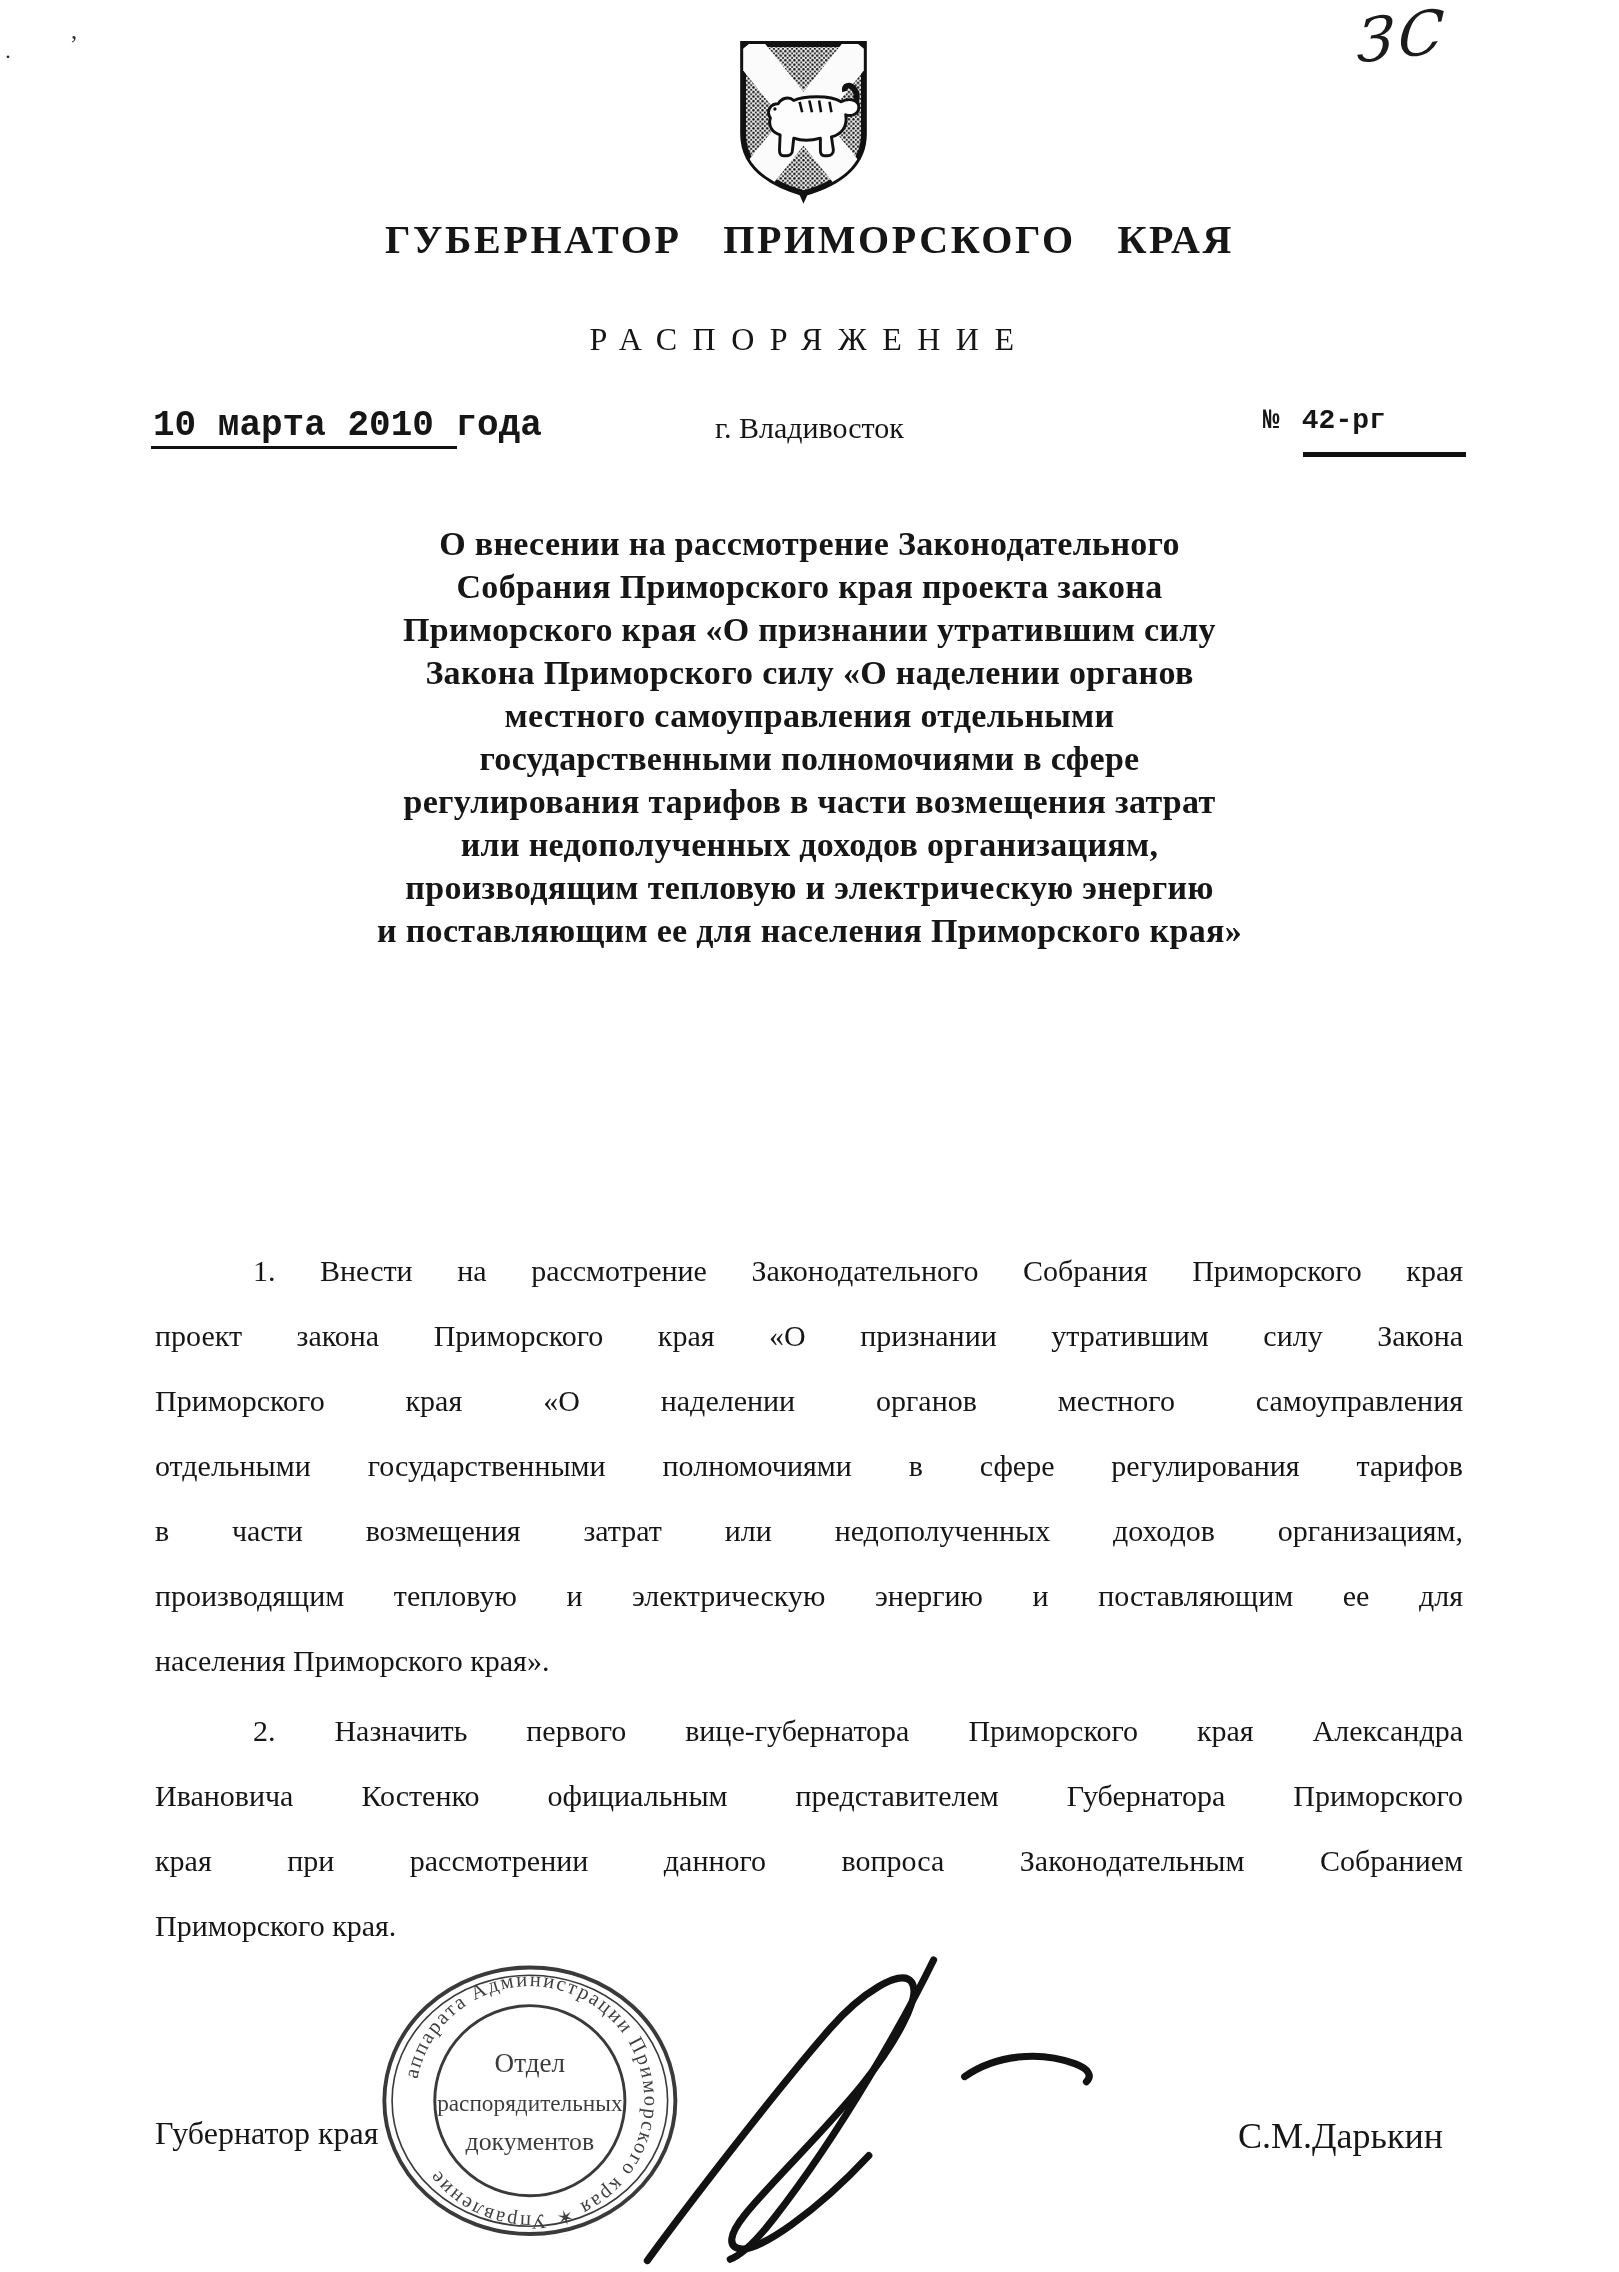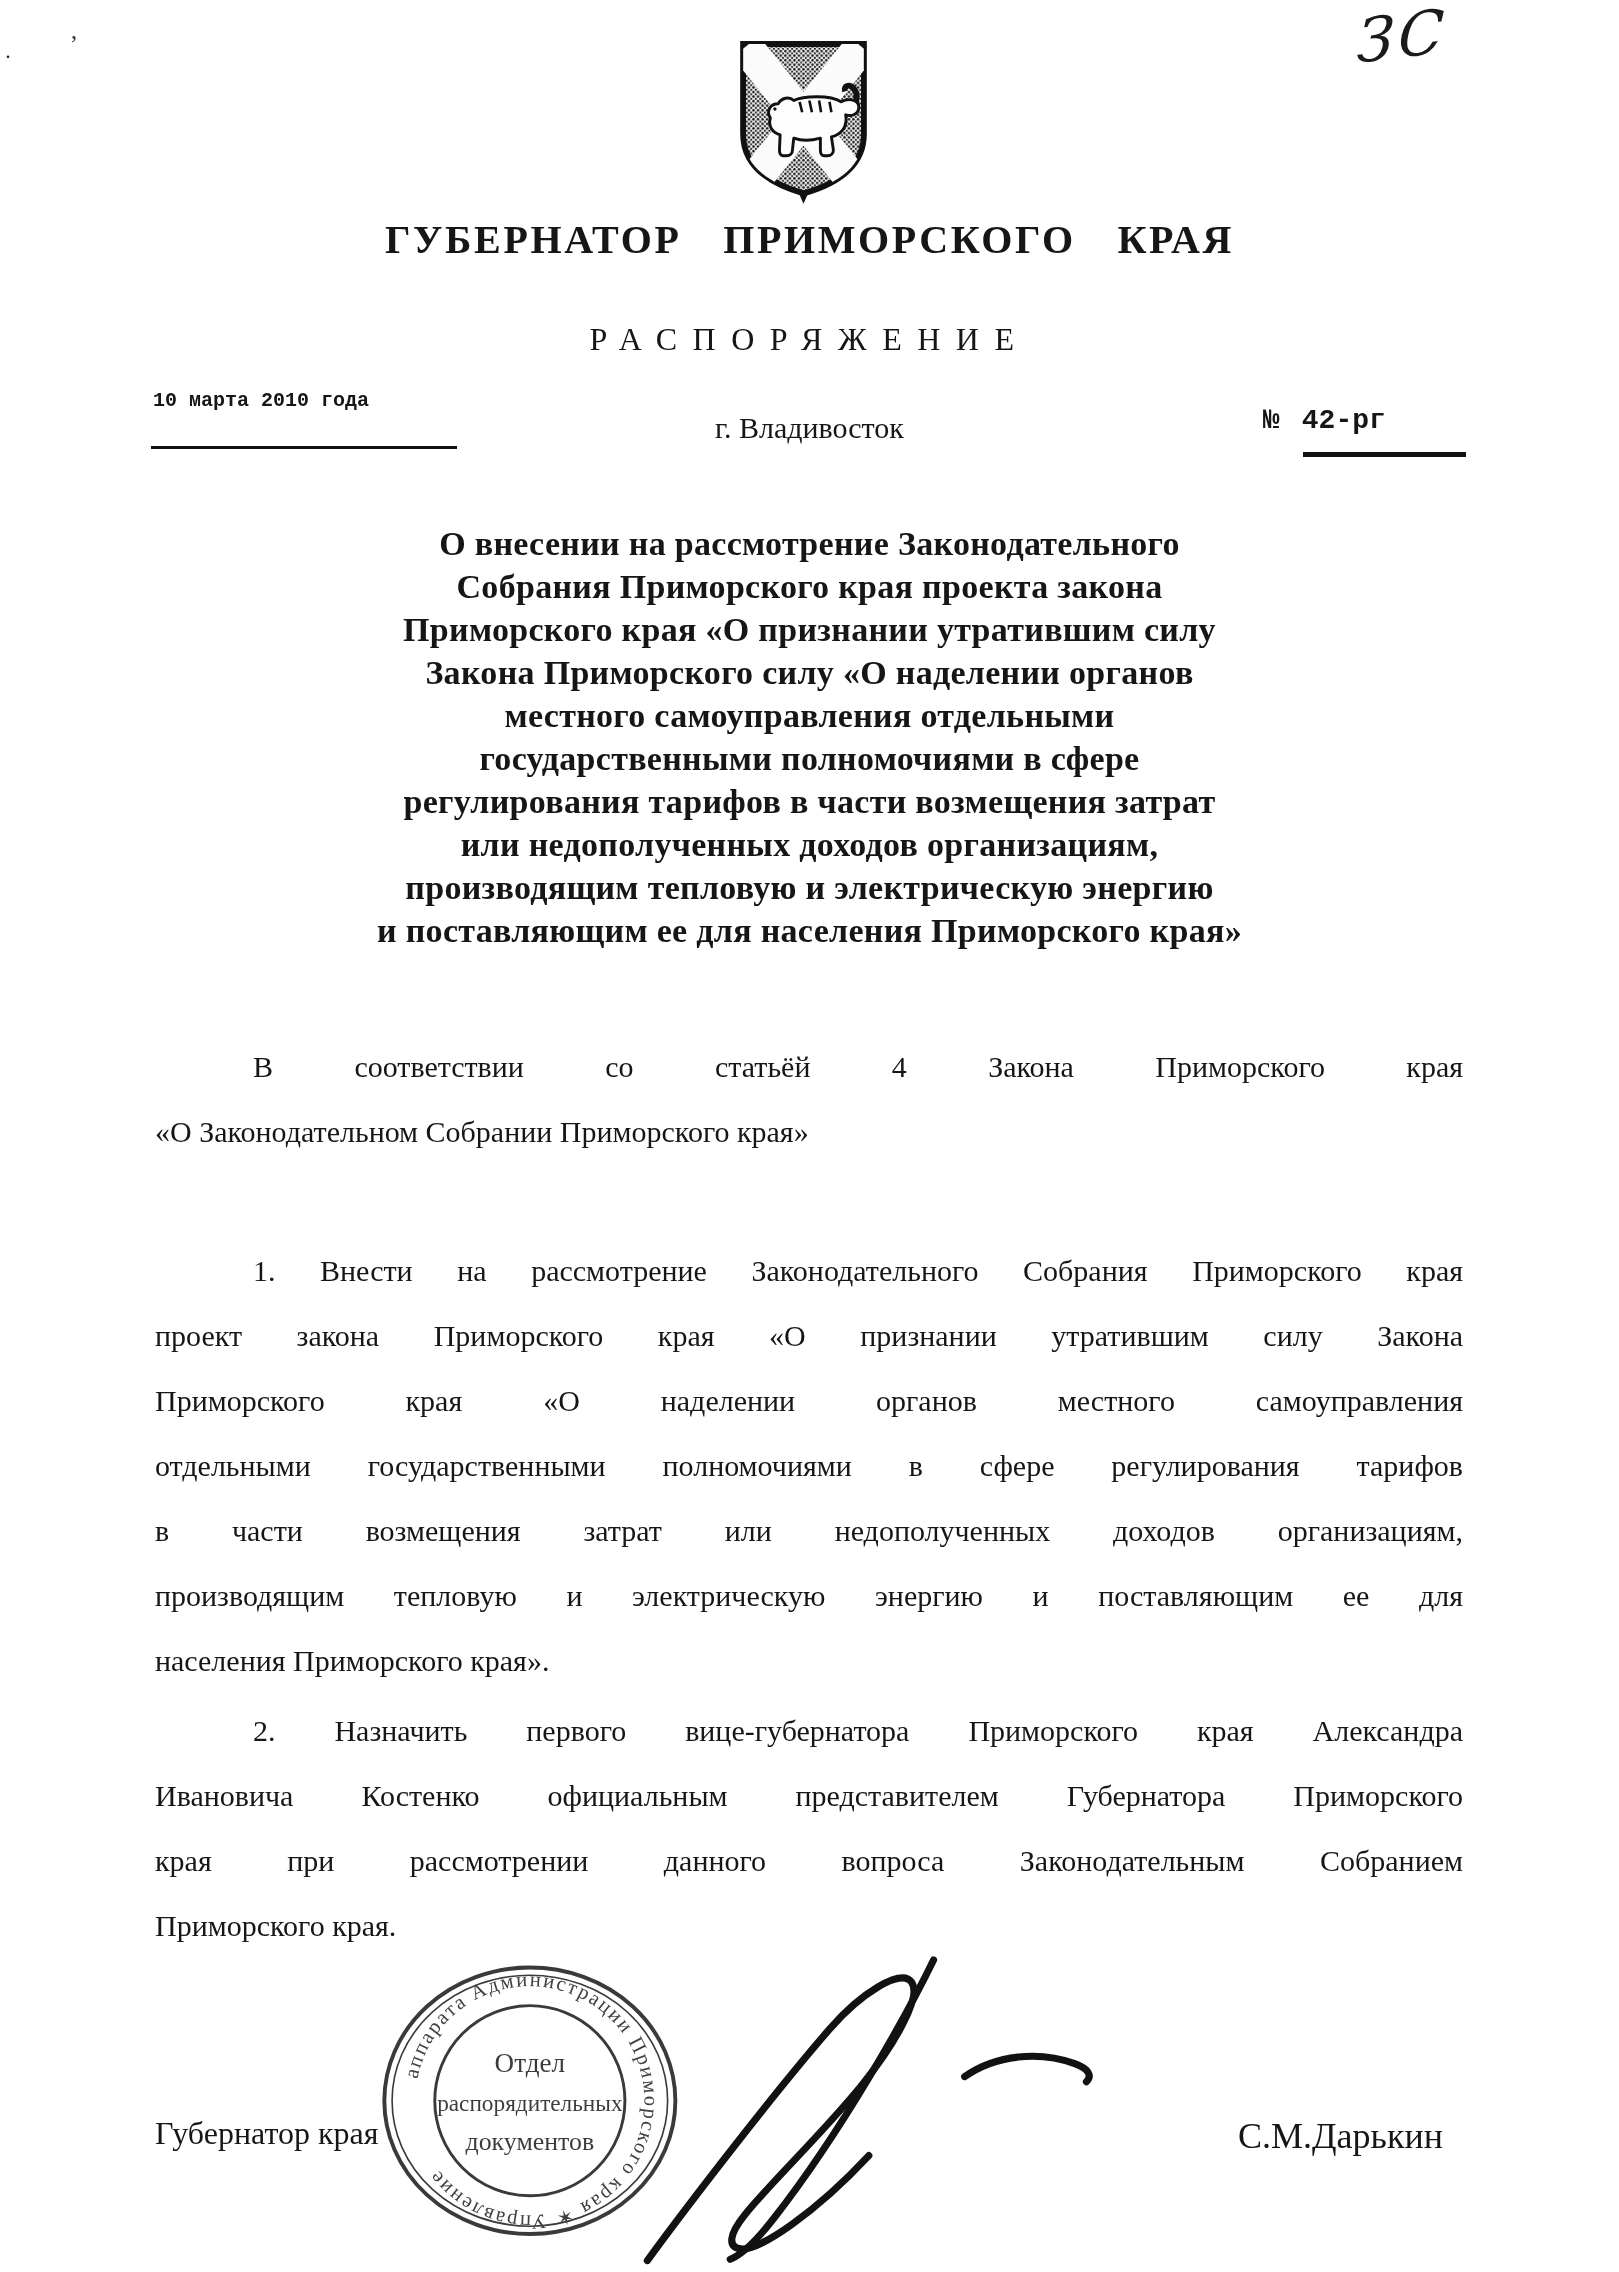--- a/index.html
+++ b/index.html
@@ -38,21 +38,21 @@
     word-spacing: 29px;
   }
   .doc-type {
     left: 0; top: 321px; width: 100%;
     text-align: center;
     font-size: 32px;
     letter-spacing: 15.5px;
   }
 
   .mono { font-family: "Liberation Mono", monospace; font-weight: bold; }
-  .meta-date   { left: 153px;  top: 389px; font-size: 20px; }
+  .meta-date   { left: 153px;  top: 405px; font-size: 36px; }
   .meta-city   { left: 0; right: 0; top: 411px; text-align: center; font-size: 30px; }
   .meta-number { left: 1263px; top: 405px; font-size: 28px; }
   .meta-number .num-val { margin-left: 22px; }
   .rule { background: #111; }
   .date-rule { left: 151px;  top: 446px; width: 306px; height: 3.2px; }
   .num-rule  { left: 1303px; top: 452px; width: 163px; height: 4.5px; }
 
   .title-block {
     top: 522px; left: 50%;
     transform: translateX(-50%);
@@ -136,24 +136,20 @@
     <div>Приморского края «О признании утратившим силу</div>
     <div>Закона Приморского силу «О наделении органов</div>
     <div>местного самоуправления отдельными</div>
     <div>государственными полномочиями в сфере</div>
     <div>регулирования тарифов в части возмещения затрат</div>
     <div>или недополученных доходов организациям,</div>
     <div>производящим тепловую и электрическую энергию</div>
     <div>и поставляющим ее для населения Приморского края»</div>
   </div>
 
-  <div class="abs para para-intro">
-    <div class="line j ind">В соответствии со статьёй 4 Закона Приморского края</div>
-    <div class="line l">«О Законодательном Собрании Приморского края»</div>
-  </div>
 
   <div class="abs para para-item1">
     <div class="line j ind">1. Внести на рассмотрение Законодательного Собрания Приморского края</div>
     <div class="line j">проект закона Приморского края «О признании утратившим силу Закона</div>
     <div class="line j">Приморского края «О наделении органов местного самоуправления</div>
     <div class="line j">отдельными государственными полномочиями в сфере регулирования тарифов</div>
     <div class="line j">в части возмещения затрат или недополученных доходов организациям,</div>
     <div class="line j">производящим тепловую и электрическую энергию и поставляющим ее для</div>
     <div class="line l">населения Приморского края».</div>
   </div>

